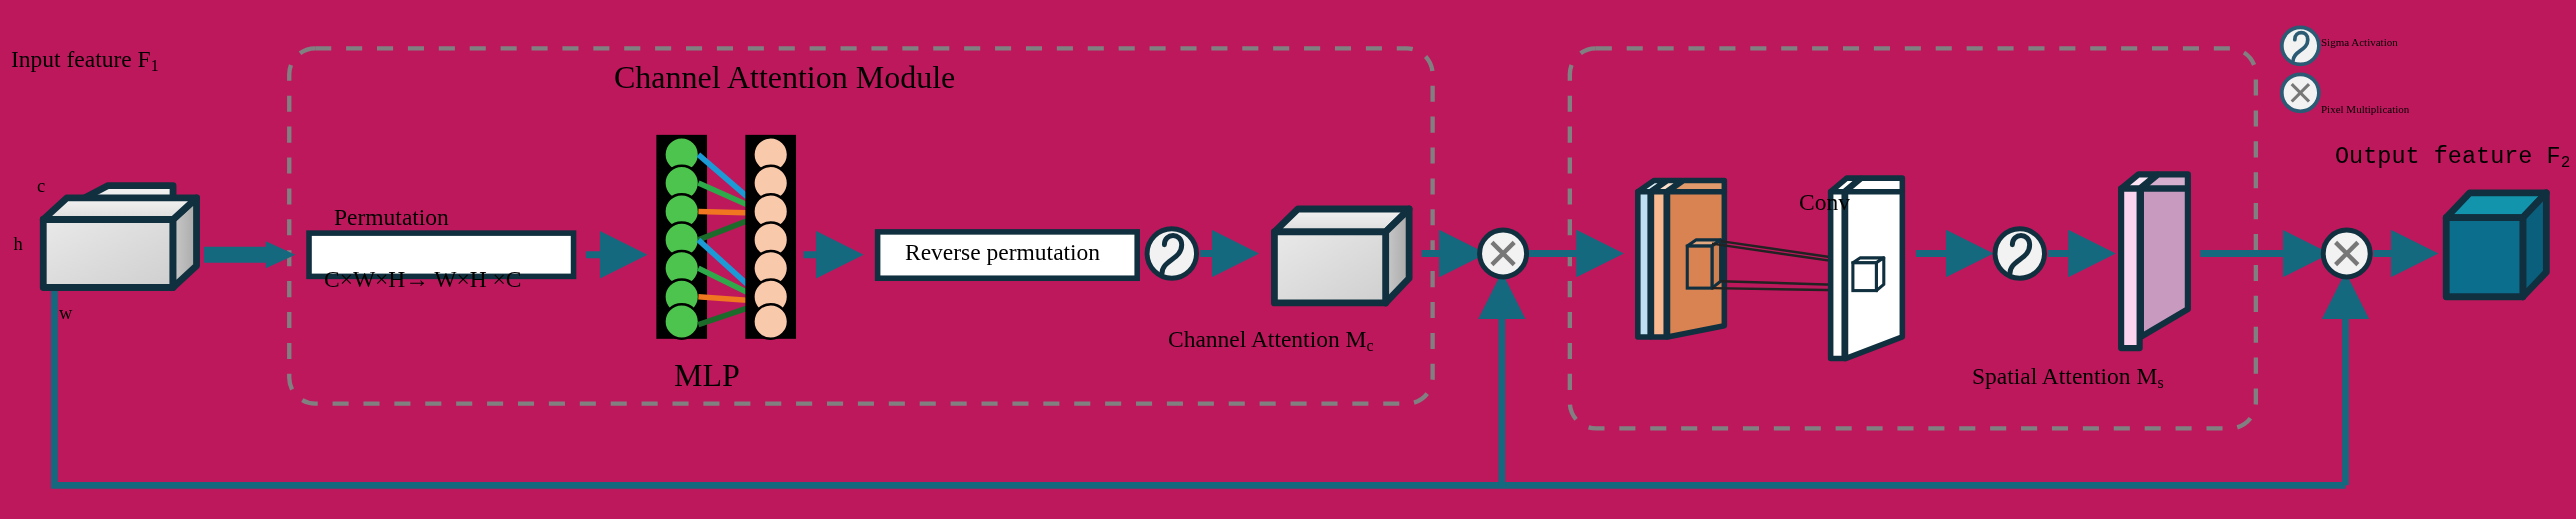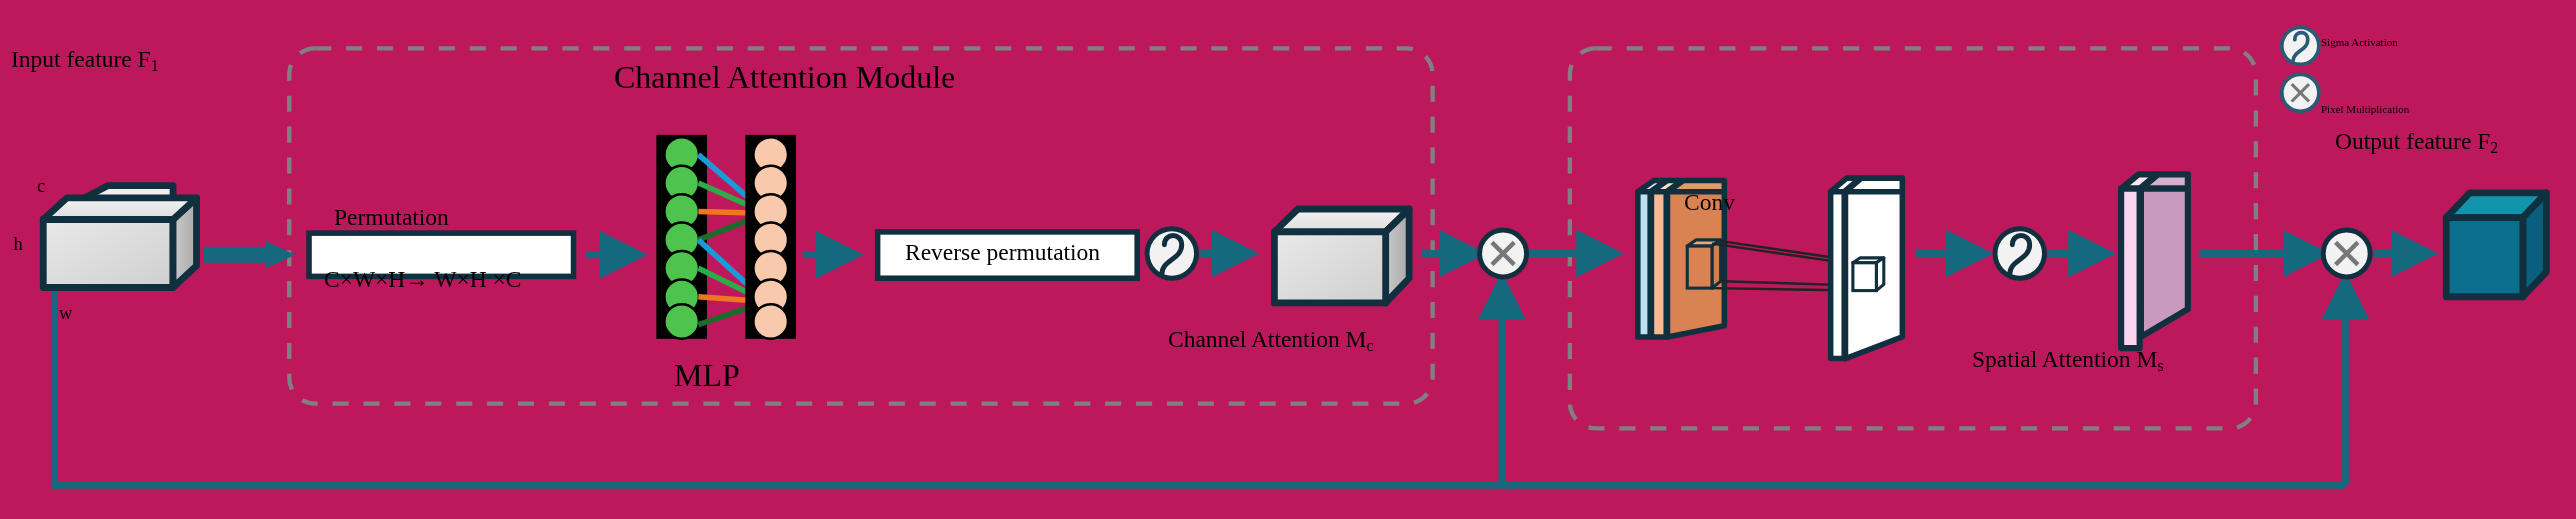--- a/index.html
+++ b/index.html
@@ -236,26 +236,26 @@
 
   <div class="lbl title" style="left:614px;top:59px;">Channel Attention Module</div>
   <div class="lbl txt" style="left:334px;top:204px;">Permutation</div>
   <div class="lbl txt" style="left:324px;top:240px;margin-top:26px;">C×W×H→ W×H ×C</div>
   <div class="lbl title" style="left:674px;top:357px;">MLP</div>
   <div class="lbl txt" style="left:905px;top:239px;">Reverse permutation</div>
   <div class="lbl txt" style="left:1120px;top:326px;margin-left:48px;">
     <span>Channel Attention M</span><sub>c</sub>
   </div>
 
-  <div class="lbl txt" style="left:1684px;top:189px;">Conv</div>
-  <div class="lbl txt" style="left:1972px;top:346px;">
+  <div class="lbl txt" style="left:1799px;top:189px;">Conv</div>
+  <div class="lbl txt" style="left:1972px;top:363px;">
     <span>Spatial Attention M</span><sub>s</sub>
   </div>
 
-  <div class="lbl txt" style="left:2335px;top:128px;">
+  <div class="lbl txt" style="left:2335px;top:143px;font-family:Liberation Mono, monospace;">
     <span>Output feature F</span><sub>2</sub>
   </div>
 
   <div class="lbl legend-txt" style="left:2321px;top:36px;">Sigma Activation</div>
   <div class="lbl legend-txt" style="left:2321px;top:83px;margin-top:20px;">Pixel Multiplication</div>
 
 </div>
 
 
 </body></html>

